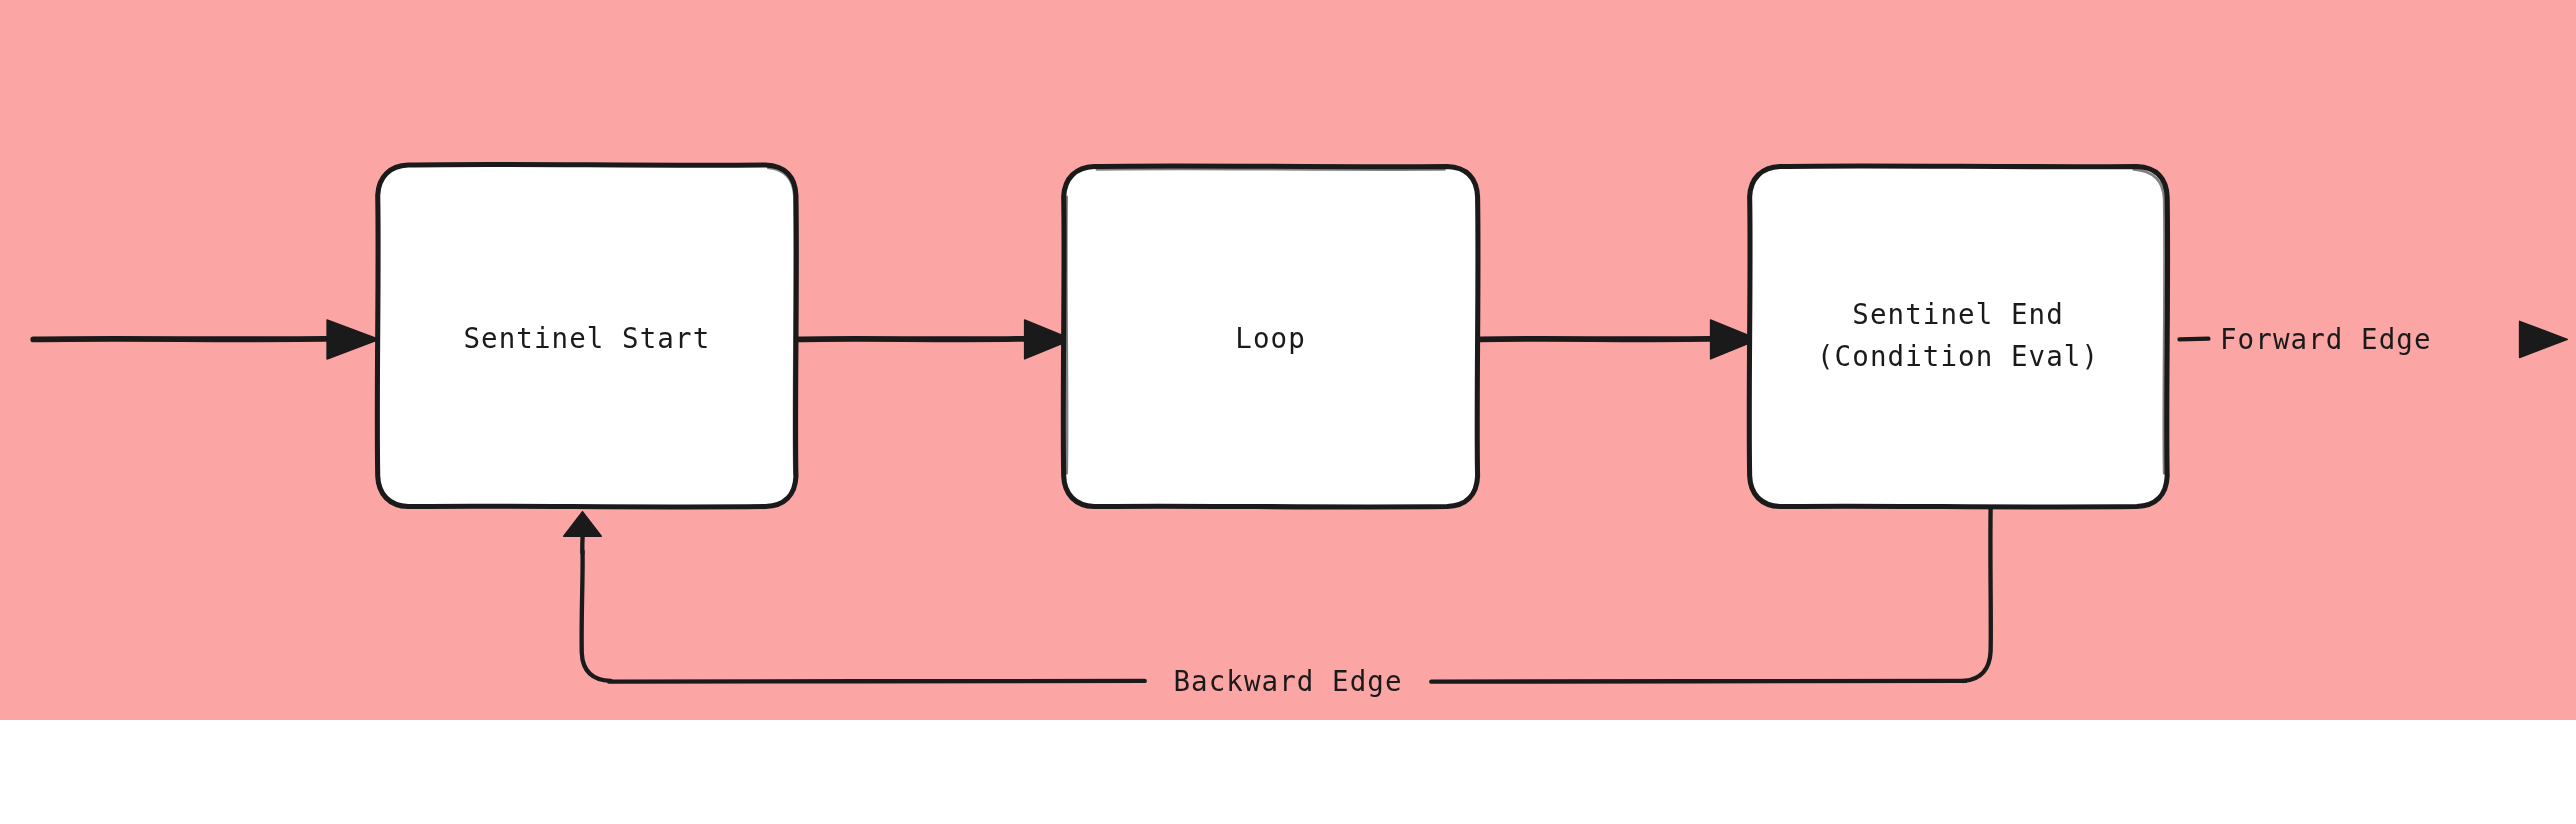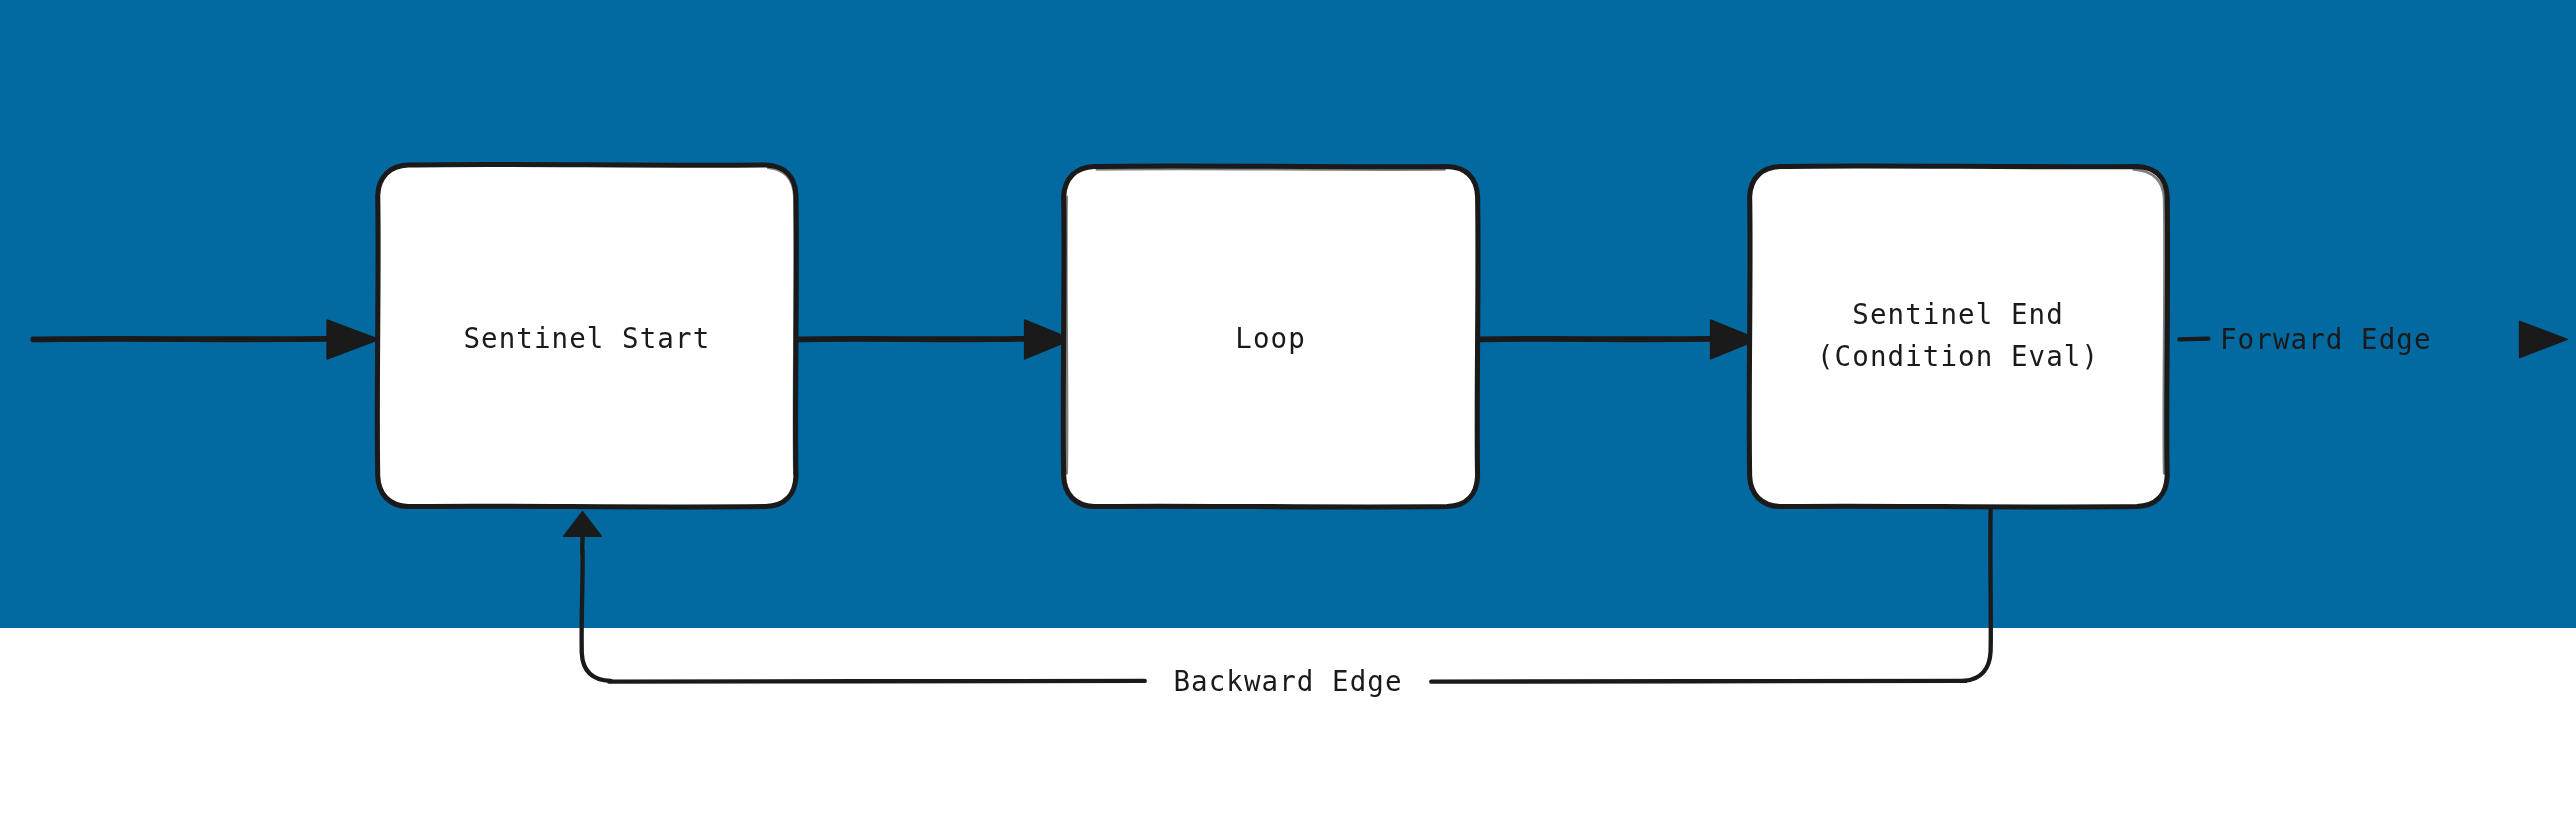--- a/index.html
+++ b/index.html
@@ -10,22 +10,22 @@
   }
   body {
     width: 2576px;
     height: 825px;
     overflow: hidden;
     font-family: "DejaVu Sans Mono", "Liberation Mono", monospace;
   }
   #diagram-root {
     position: relative;
     width: 2576px;
-    height: 628px;
-    background: #0369a1;
+    height: 720px;
+    background: #fca5a5;
   }
   svg.canvas {
     position: absolute;
     top: 0;
     left: 0;
     width: 2576px;
     height: 825px;
     display: block;
   }
   .node-label {

